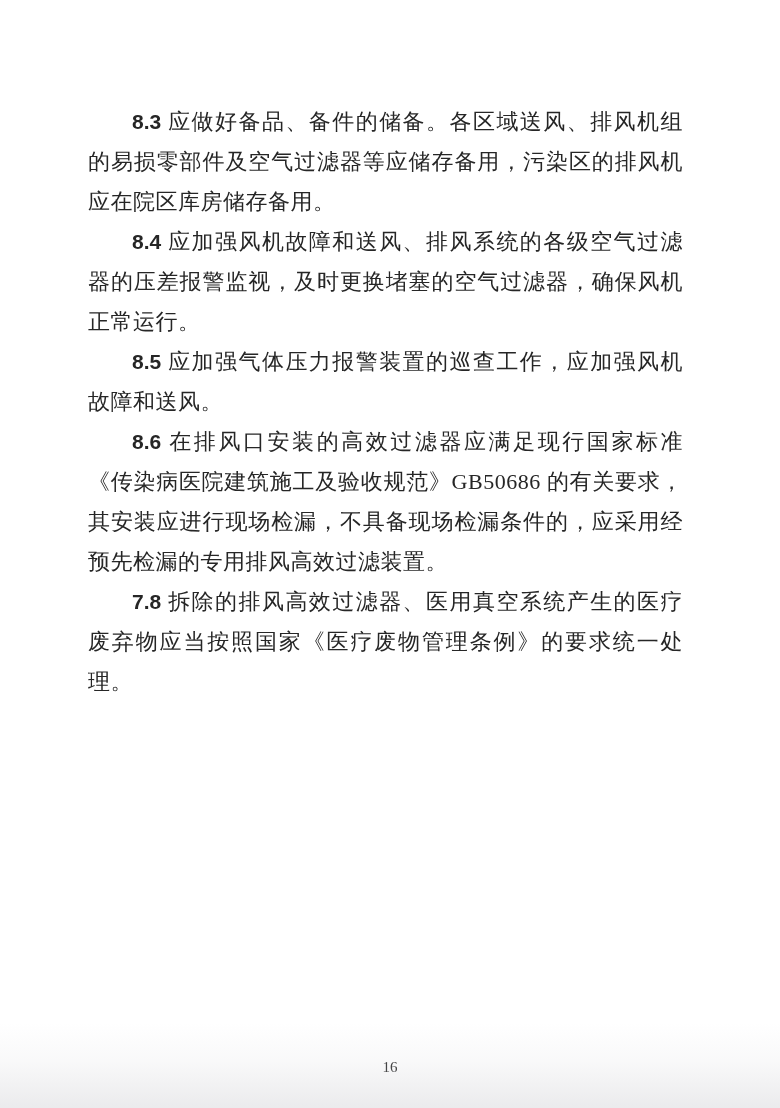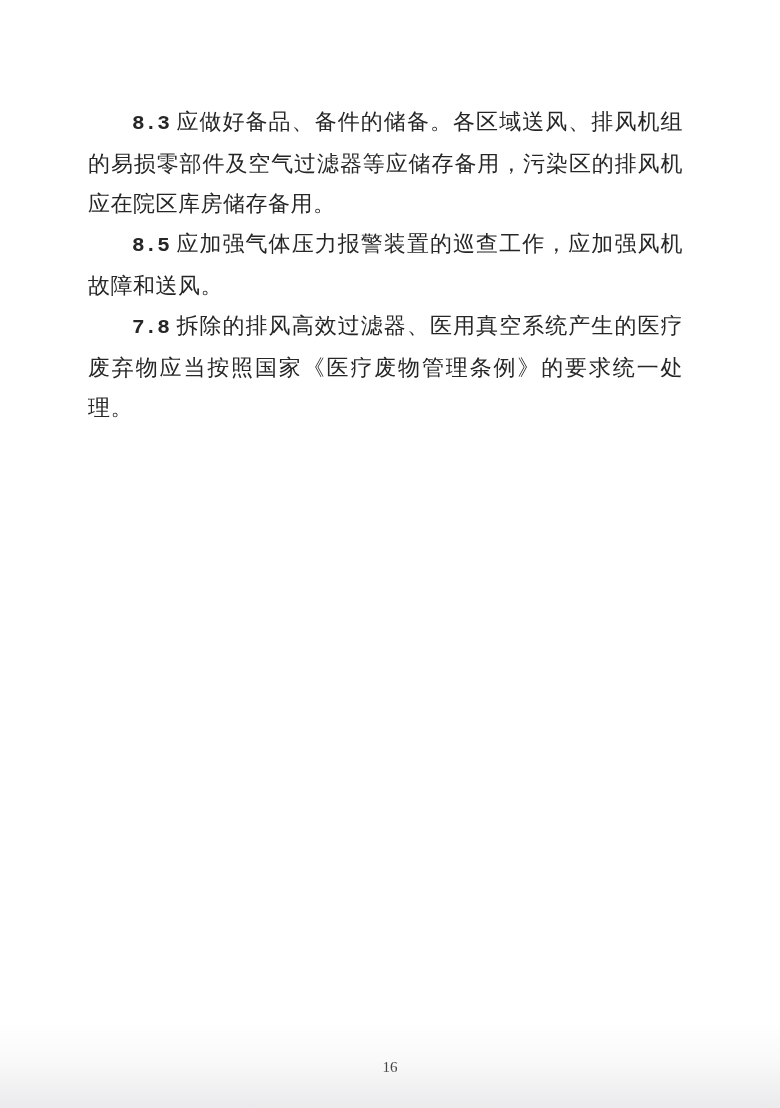--- a/index.html
+++ b/index.html
@@ -29,21 +29,21 @@
     line-height: 40px;
     text-align: justify;
     letter-spacing: 0.5px;
   }
   .content p.para {
     margin: 0;
     padding: 0;
     text-indent: 2em;
   }
   .clause-num {
-    font-family: Liberation Mono, monospace;
+    font-family: Liberation Sans, sans-serif;
     font-weight: 600;
     font-size: 21px;
     letter-spacing: 0;
   }
   .footer {
     position: absolute;
     top: 1059px;
     left: 0;
     width: 100%;
     text-align: center;
@@ -63,23 +63,25 @@
 </style>
 </head>
 <body>
 
 <div class="page">
 
   <div class="content">
 
     <p class="para"><span class="clause-num">8.3</span> <span>应做好备品、备件的储备。各区域送风、排风机组的易损零部件及空气过滤器等应储存备用，污染区的排风机应在院区库房储存备用。</span></p>
 
+    <p class="para"><span class="clause-num">8.4</span> <span>应加强风机故障和送风、排风系统的各级空气过滤器的压差报警监视，及时更换堵塞的空气过滤器，确保风机正常运行。</span></p>
 
     <p class="para"><span class="clause-num">8.5</span> <span>应加强气体压力报警装置的巡查工作，应加强风机故障和送风。</span></p>
 
+    <p class="para"><span class="clause-num">8.6</span> <span>在排风口安装的高效过滤器应满足现行国家标准《传染病医院建筑施工及验收规范》GB50686 的有关要求，其安装应进行现场检漏，不具备现场检漏条件的，应采用经预先检漏的专用排风高效过滤装置。</span></p>
 
     <p class="para"><span class="clause-num">7.8</span> <span>拆除的排风高效过滤器、医用真空系统产生的医疗废弃物应当按照国家《医疗废物管理条例》的要求统一处理。</span></p>
 
   </div>
 
   <div class="footer">
     <span>16</span>
   </div>
 
   <div class="bottom-shade"></div>

